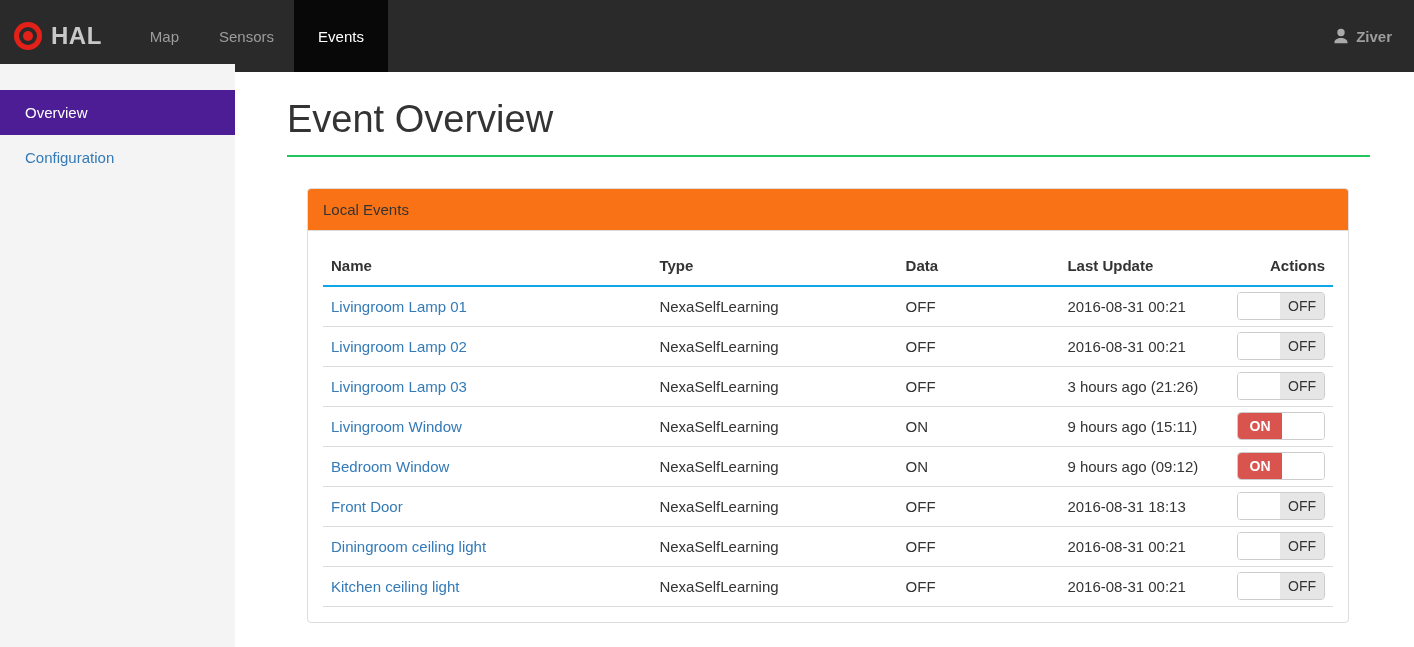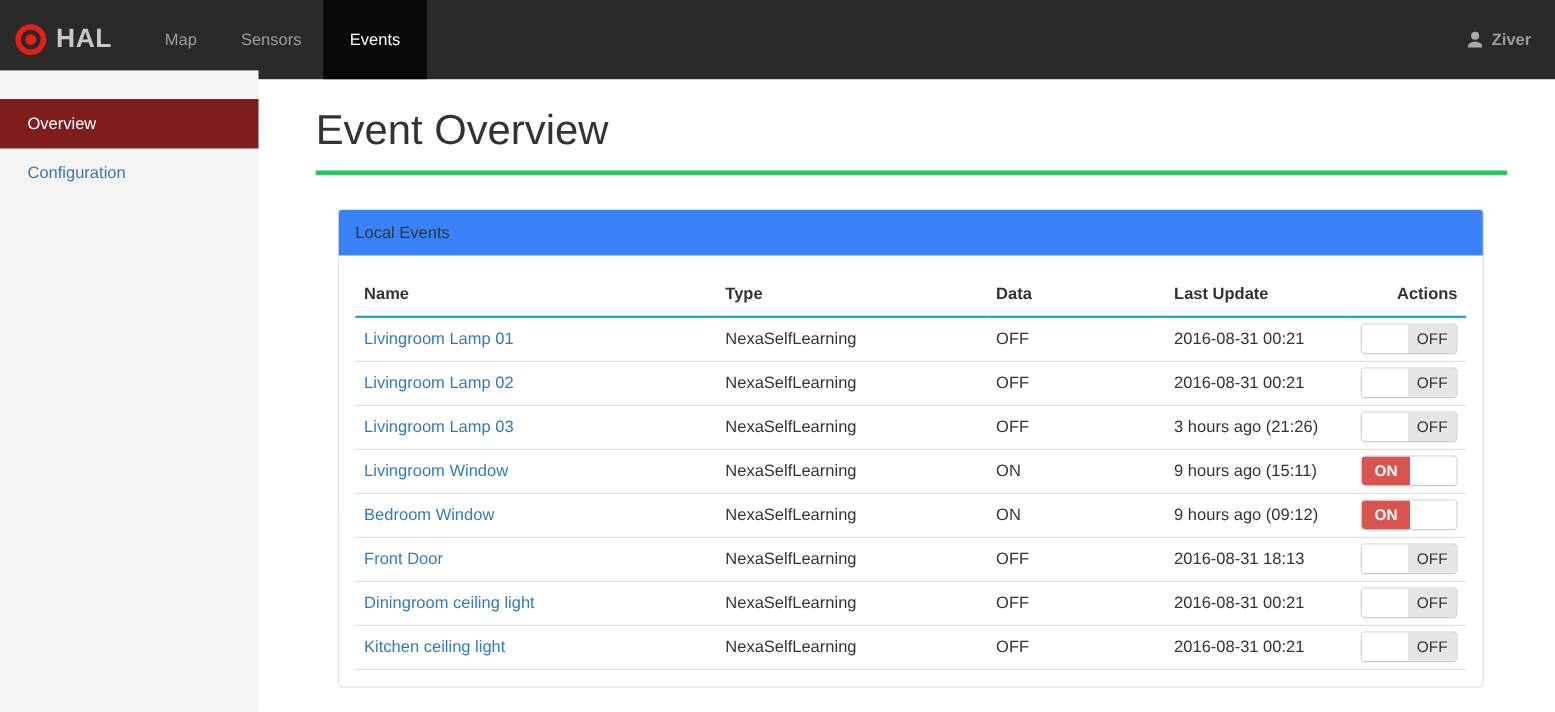--- a/index.html
+++ b/index.html
@@ -28,33 +28,33 @@
   .user-icon svg { display: block; }
   .user-name { color: #9d9d9d; font-weight: bold; }
 
   
   .sidebar {
     position: absolute; left: 0; top: 64px; width: 235px; height: 583px;
     background: #f4f4f4;
   }
   .side-list { margin-top: 26px; }
   .side-item { padding: 14px 25px; cursor: pointer; }
-  .side-item.active { background: #7f1d1d; color: #fff; }
+  .side-item.active { background: #4c1d95; color: #fff; }
   .side-item.link { color: #337ab7; }
 
   
   .main { margin-left: 235px; padding: 0 44px 0 52px; }
   .page-title {
     margin: 26px 0 0 0; padding-bottom: 13px;
     font-size: 38px; font-weight: 500; line-height: 1.15; color: #333;
-    border-bottom: 4px solid #22c55e;
+    border-bottom: 2px solid #22c55e;
   }
   .panel { margin: 31px 21px 0 20px; border: 1px solid #ddd; border-radius: 4px; background: #fff; }
   .panel-heading {
-    background: #3b82f6; border-bottom: 1px solid #ddd; border-radius: 3px 3px 0 0;
+    background: #f97316; border-bottom: 1px solid #ddd; border-radius: 3px 3px 0 0;
     padding: 12px 15px; color: #333;
   }
   .panel-body { padding: 15px; }
 
   table.events { width: 100%; border-collapse: collapse; white-space: nowrap; }
   th { text-align: left; font-weight: bold; padding: 11px 8px; border-bottom: 2px solid #0ea5e9; }
   td { padding: 9.5px 8px; border-bottom: 1px solid #ddd; vertical-align: middle; }
   th.col-actions, td.col-actions { text-align: right; }
   td.col-actions { padding-top: 5.5px; padding-bottom: 5.5px; }
   td a.device-link { color: #337ab7; text-decoration: none; cursor: pointer; }

